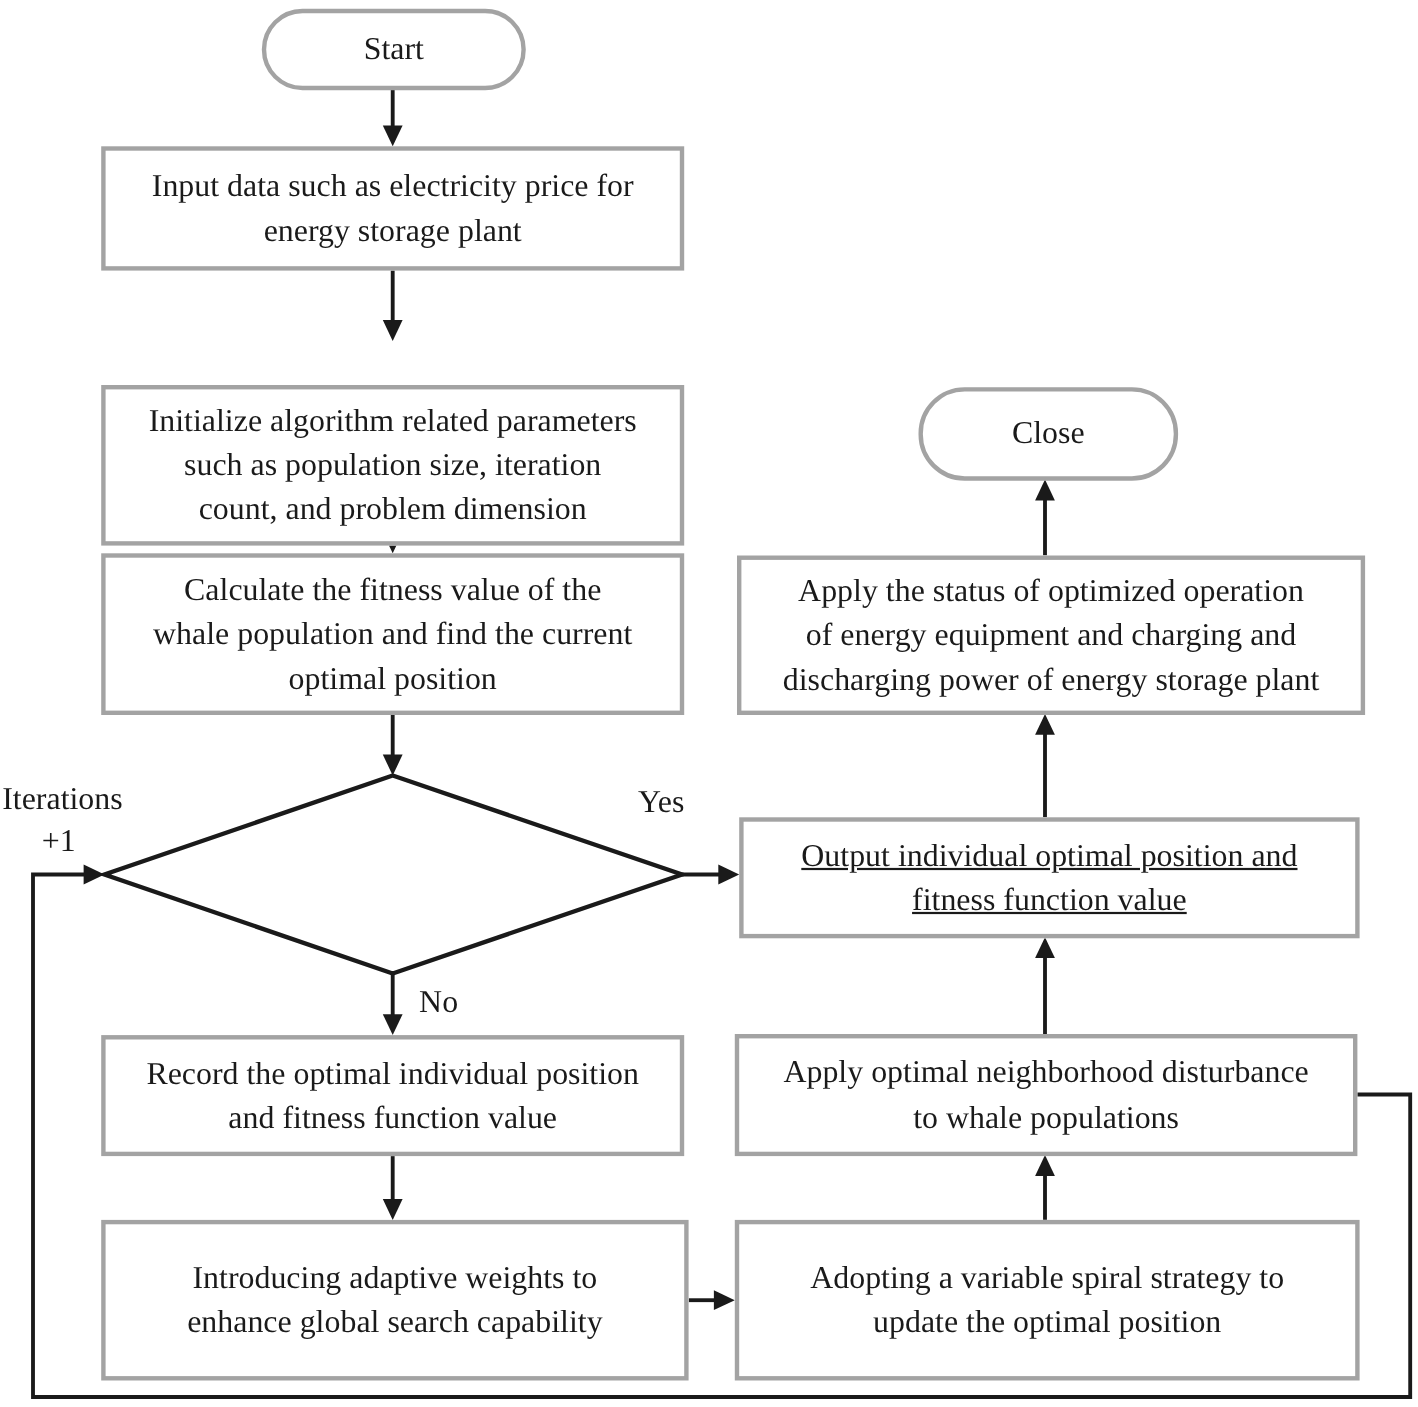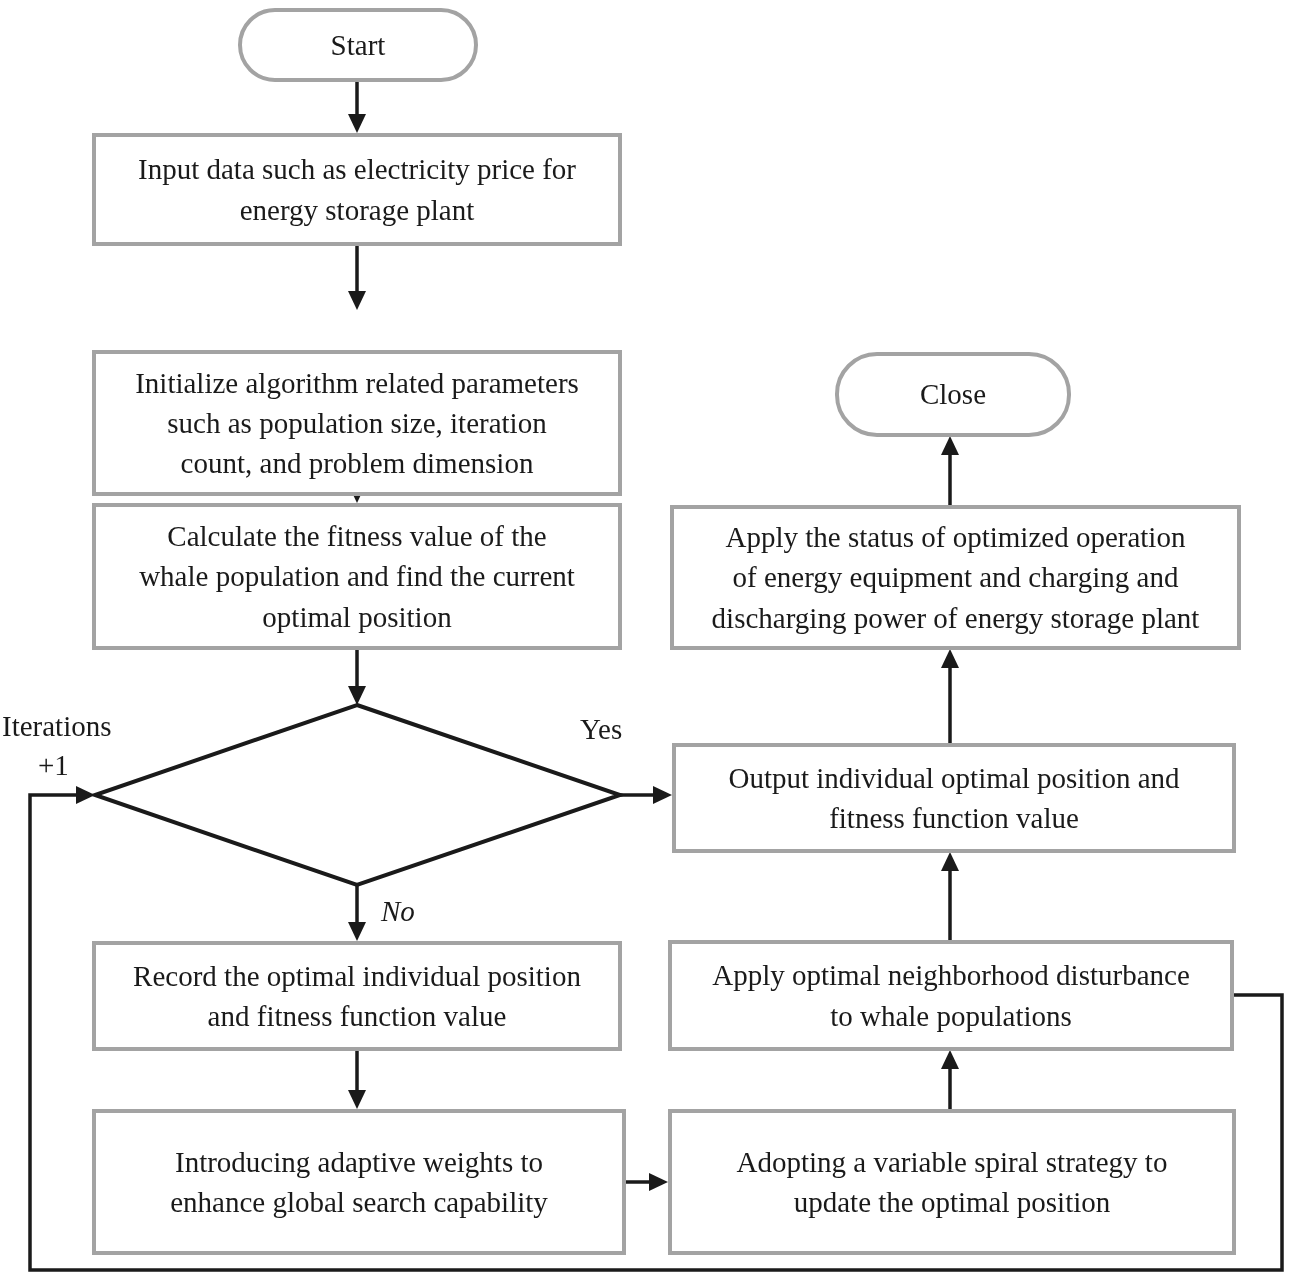--- a/index.html
+++ b/index.html
@@ -155,30 +155,30 @@
 
   <div class="node" style="left:92px; top:1109px; width:534px; height:146px;">Introducing adaptive weights to
 enhance global search capability</div>
 
   <div class="node" style="left:668px; top:1109px; width:568px; height:146px;">Adopting a variable spiral strategy to
 update the optimal position</div>
 
   <div class="node" style="left:668px; top:940px; width:566px; height:111px;">Apply optimal neighborhood disturbance
 to whale populations</div>
 
-  <div class="node" style="left:672px; top:743px; width:564px; height:110px;">Output individual optimal position and
+  <div class="node" style="left:672px; top:743px; width:564px; height:110px;text-decoration:underline;">Output individual optimal position and
 fitness function value</div>
 
   <div class="node" style="left:670px; top:505px; width:571px; height:145px;">Apply the status of optimized operation
 of energy equipment and charging and
 discharging power of energy storage plant</div>
 
   <div class="node terminal" style="left:835px; top:352px; width:236px; height:85px;">Close</div>
 
   <div class="edge-label" style="left:2px; top:709px;">Iterations</div>
 
   <div class="edge-label" style="left:38px; top:748px;">+1</div>
 
   <div class="edge-label" style="left:580px; top:712px;">Yes</div>
 
-  <div class="edge-label" style="left:381px; top:894px;font-style:italic;">No</div>
+  <div class="edge-label" style="left:381px; top:894px;">No</div>
 
 </div>
 
 </body></html>

